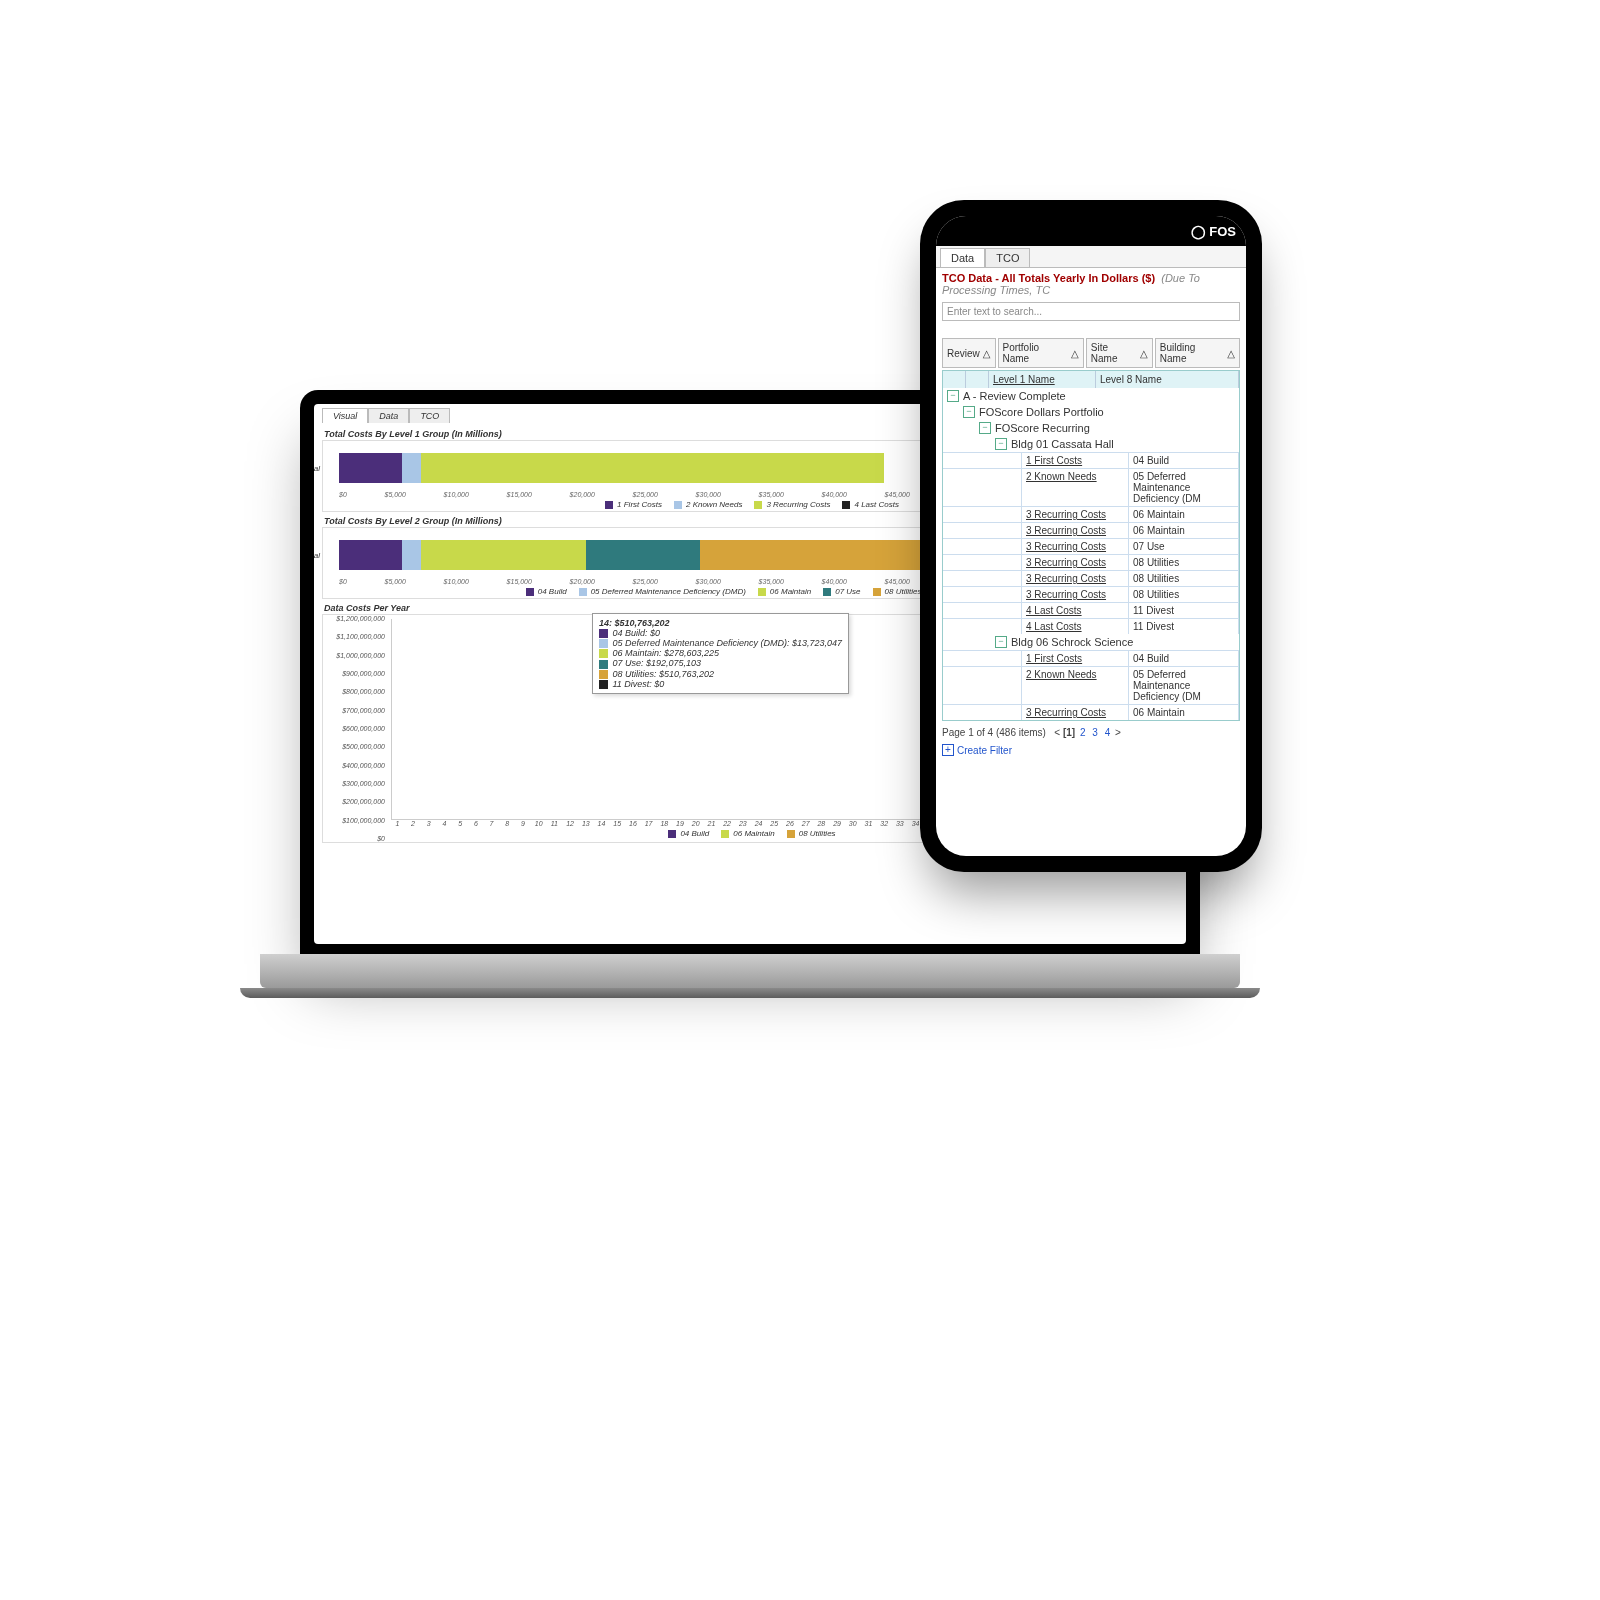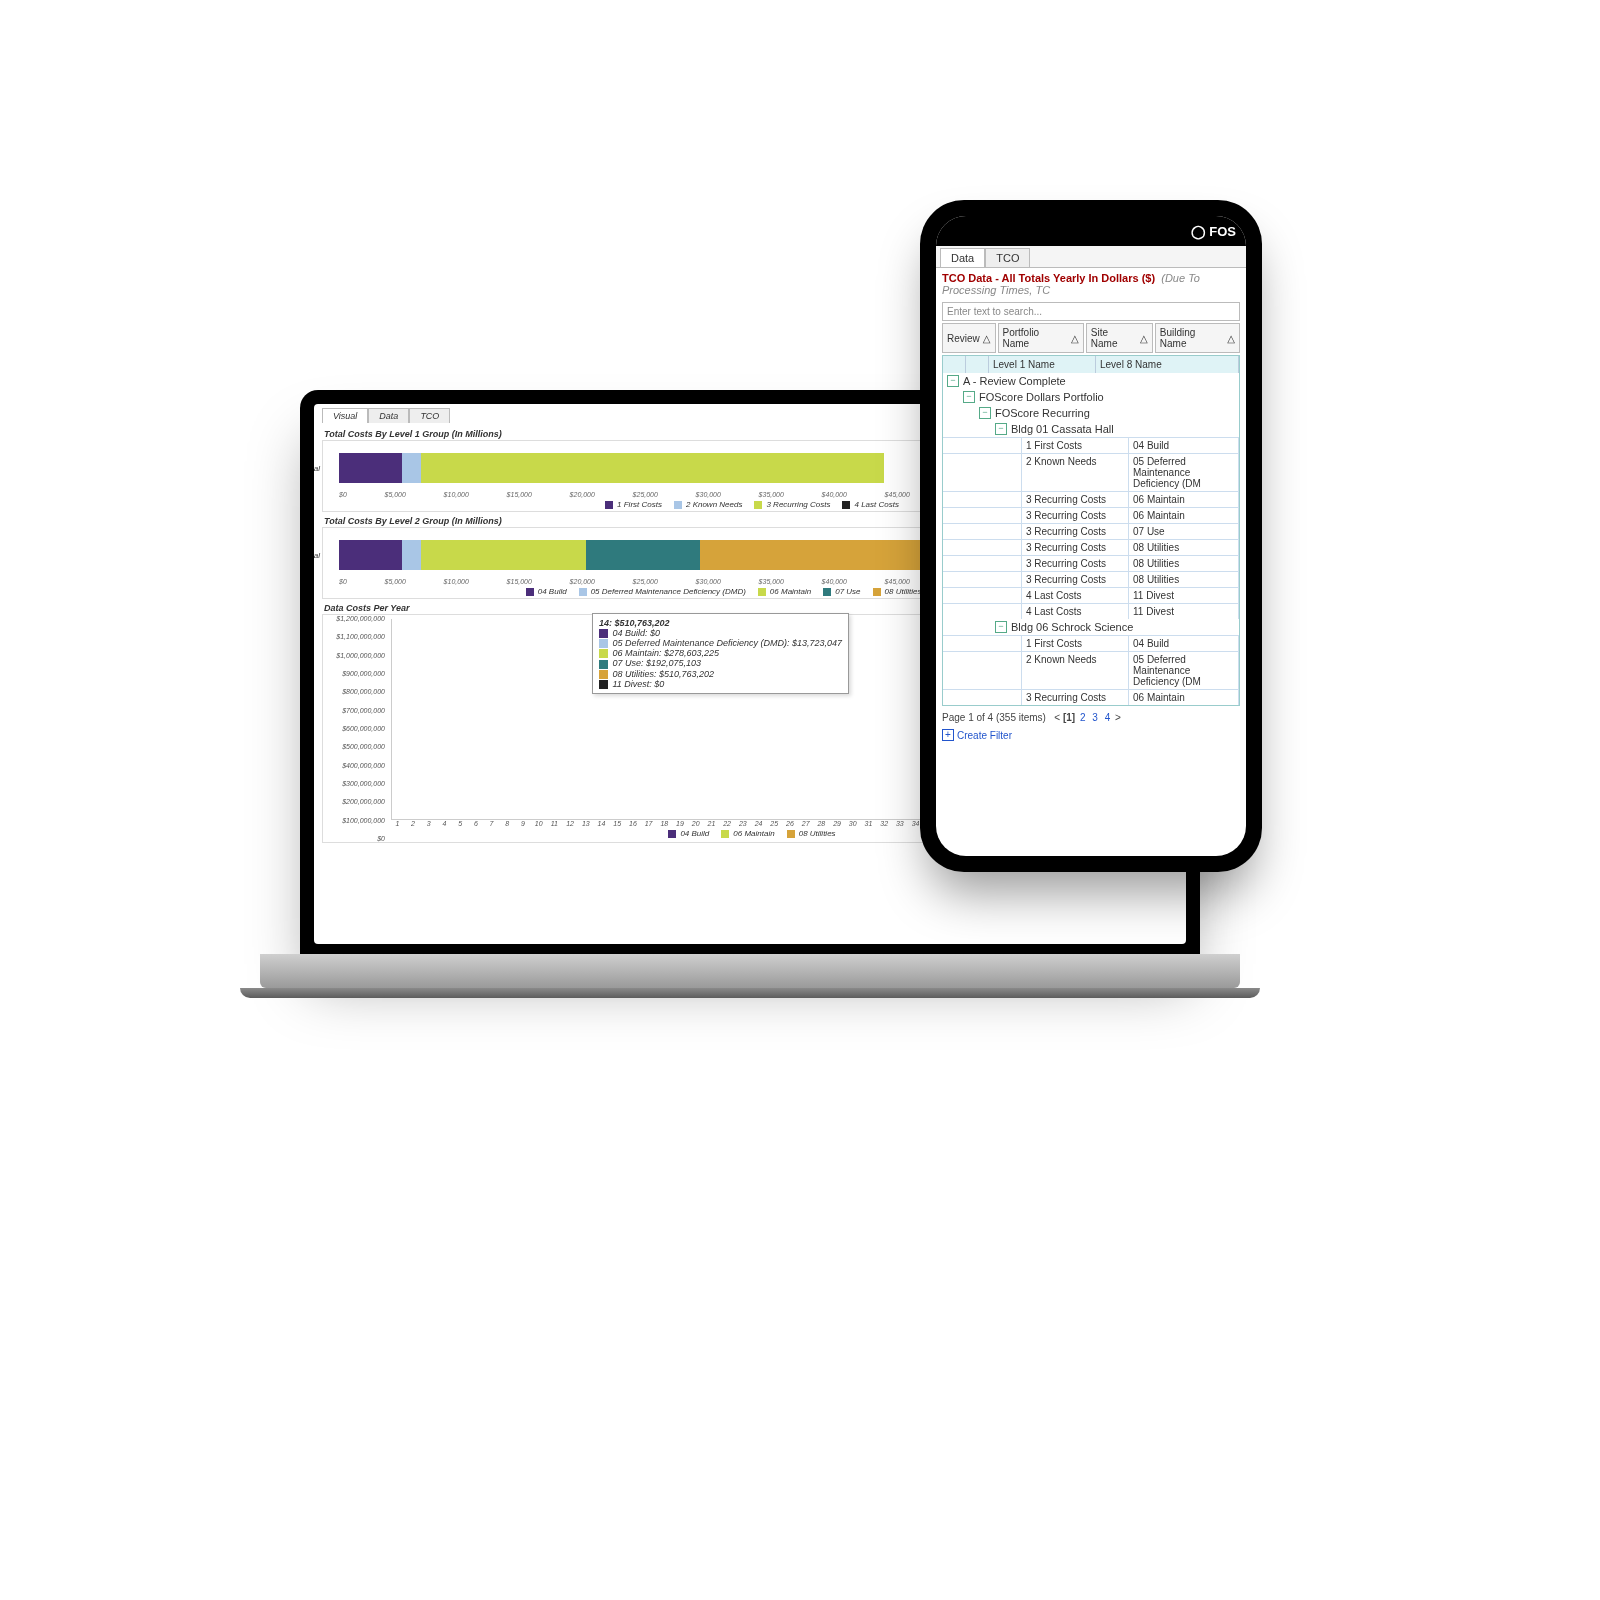--- a/index.html
+++ b/index.html
@@ -42,31 +42,31 @@
   .phone-screen{background:#fff;border-radius:30px;height:640px;overflow:hidden;position:relative;}
   .notch{position:absolute;top:0;left:50%;transform:translateX(-50%);width:130px;height:22px;background:#000;border-radius:0 0 16px 16px;z-index:5;}
   .phone-header{background:#000;color:#fff;height:30px;display:flex;align-items:center;justify-content:flex-end;padding:0 10px;font-weight:bold;font-size:13px;}
   .phone-tabs{border-bottom:1px solid #bbb;padding:2px 4px 0 4px;background:#f5f5f5;}
   .ptab{display:inline-block;border:1px solid #bbb;border-bottom:none;padding:3px 10px;font-size:11px;background:#eee;}
   .ptab.active{background:#fff;}
   .tco-title{color:#a00000;font-weight:bold;font-size:11px;padding:4px 6px;}
   .tco-title .note{color:#888;font-style:italic;font-weight:normal;}
   .search{margin:2px 6px;padding:3px 4px;border:1px solid #bbb;font-size:10px;color:#888;background:#fff;}
   .header-cells{display:flex;gap:2px;margin:2px 6px;}
-  .hcell{border:1px solid #bbb;background:#f5f5f5;padding:3px 4px;font-size:10px;display:flex;align-items:center;gap:3px;}
+  .hcell{border:1px solid #bbb;background:#f5f5f5;padding:3px 4px;font-size:10px;display:flex;align-items:center;gap:3px;margin-top:15px;}
   .grid{margin:2px 6px;border:1px solid #9cc;}
   .ghrow{display:flex;background:#dff3f6;font-size:10px;}
   .ghrow div{padding:3px 4px;border-right:1px solid #bcd;}
   .tree{font-size:11px;}
   .tree .row{padding:2px 4px;display:flex;align-items:center;gap:4px;}
   .tree .lbl{white-space:nowrap;overflow:hidden;text-overflow:ellipsis;}
   .minus{display:inline-block;width:10px;height:10px;border:1px solid #5a8;background:#fff;text-align:center;line-height:8px;font-size:9px;color:#5a8;}
   .datarow{display:flex;font-size:10px;}
   .datarow div{padding:2px 4px;border-top:1px solid #cde;border-right:1px solid #cde;}
-  .c1{width:98px;}
+  .c1{width:98px;text-decoration:underline;}
   .c2{flex:1;}
   .pager{font-size:10px;padding:4px 6px;color:#444;}
   .pager a{color:#2255cc;text-decoration:none;margin:0 2px;}
   .create-filter{color:#2255cc;font-size:10px;padding:2px 6px;display:flex;align-items:center;gap:3px;}
   .plus-ico{display:inline-block;width:10px;height:10px;border:1px solid #2255cc;text-align:center;line-height:9px;font-size:10px;}
 </style>
 </head>
 <body>
 
 <div class="stage">
@@ -608,21 +608,21 @@
                 </div>
                 <div class="datarow">
                   <div style="width:70px"></div>
                   <div class="c1">3 Recurring Costs</div>
                   <div class="c2">06 Maintain</div>
                 </div>
               </div>
           </div>
 
           <div class="pager">
-            <span>Page 1 of 4 (355 items)</span>&nbsp;&nbsp;
+            <span>Page 1 of 4 (486 items)</span>&nbsp;&nbsp;
             <span>&lt;</span>
             <span id="pager-pages"><b>[1]</b> <a href="#">2</a> <a href="#">3</a> <a href="#">4</a> </span>
             <span>&gt;</span>
           </div>
           <div class="create-filter">
             <span class="plus-ico">+</span>
             <span>Create Filter</span>
           </div>
         </div>
       </div>

